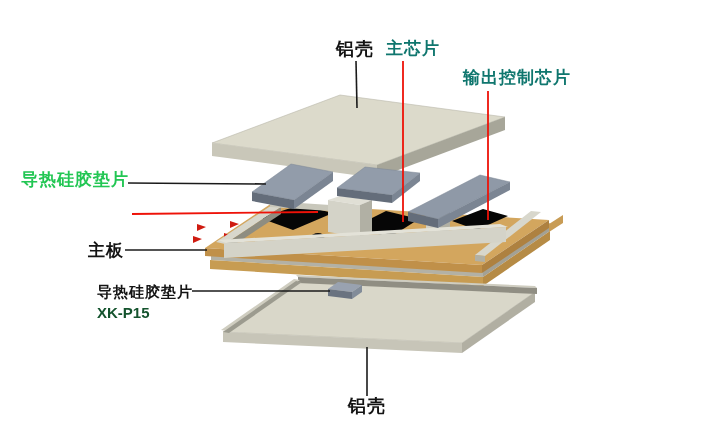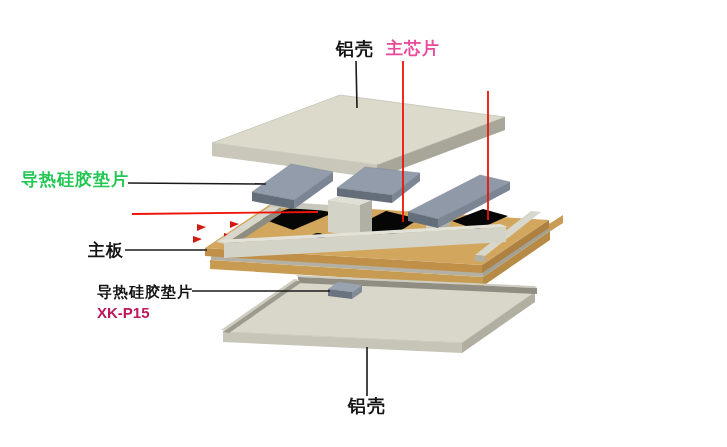--- a/index.html
+++ b/index.html
@@ -13,23 +13,23 @@
   .layer{position:absolute;left:0;top:0;}
   .lbl{
     position:absolute;
     font-weight:bold;
     font-size:17px;
     line-height:1.1;
     letter-spacing:1px;
     color:#141414;
     white-space:nowrap;
   }
-  .lbl.red{color:#ec4899;}
+  .lbl.red{color:#0f766e;}
   .lbl.green{color:#22c653;}
-  .lbl.blue{color:#be185d;letter-spacing:0;text-align:right;}
+  .lbl.blue{color:#14532d;letter-spacing:0;text-align:right;}
   .lbl.small{font-size:15px;}
   .lbl.big{font-size:18px;}
 </style>
 </head>
 <body>
 
 <div class="stage">
 
   <svg class="layer" width="727" height="447" viewBox="0 0 727 447">
 
@@ -119,18 +119,19 @@
       <line x1="128" y1="183" x2="266" y2="184" stroke="#1a1a1a" stroke-width="1.6"></line>
       <line x1="132" y1="214" x2="318" y2="212" stroke="#ee1208" stroke-width="1.8"></line>
       <line x1="125" y1="250" x2="207" y2="250" stroke="#1a1a1a" stroke-width="1.6"></line>
       <line x1="192" y1="291" x2="330" y2="291" stroke="#1a1a1a" stroke-width="1.6"></line>
       <line x1="367" y1="347" x2="367" y2="396" stroke="#1a1a1a" stroke-width="1.6"></line>
     </g>
   </svg>
 
   <div class="lbl big" style="left:336px;top:40px;">铝壳</div>
   <div class="lbl red" style="left:386px;top:40px;">主芯片</div>
+  <div class="lbl red" style="left:463px;top:69px;">输出控制芯片</div>
   <div class="lbl green" style="left:21px;top:171px;">导热硅胶垫片</div>
   <div class="lbl" style="left:88px;top:242px;text-align:center;">主板</div>
   <div class="lbl small" style="left:97px;top:284px;">导热硅胶垫片</div>
   <div class="lbl blue small" style="left:97px;top:305px;">XK-P15</div>
   <div class="lbl big" style="left:348px;top:397px;">铝壳</div>
 </div>
 
 </body></html>

